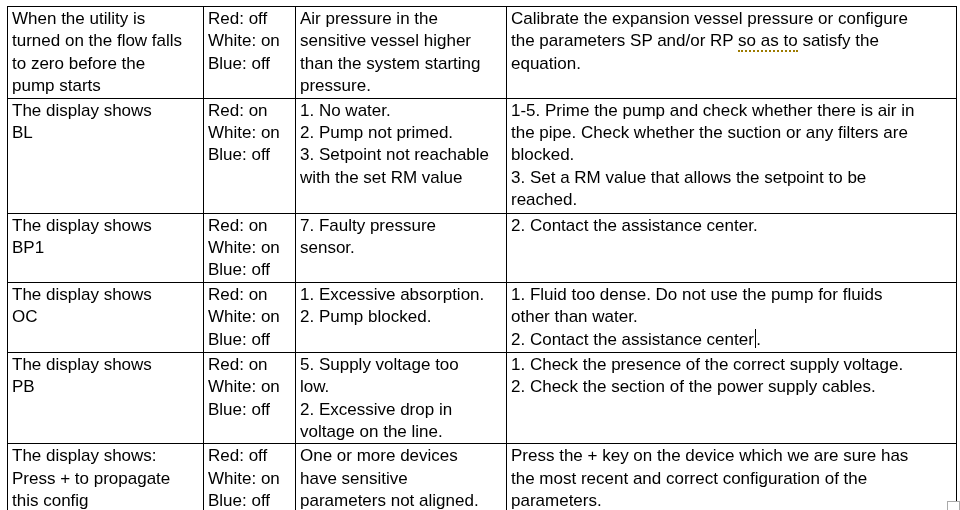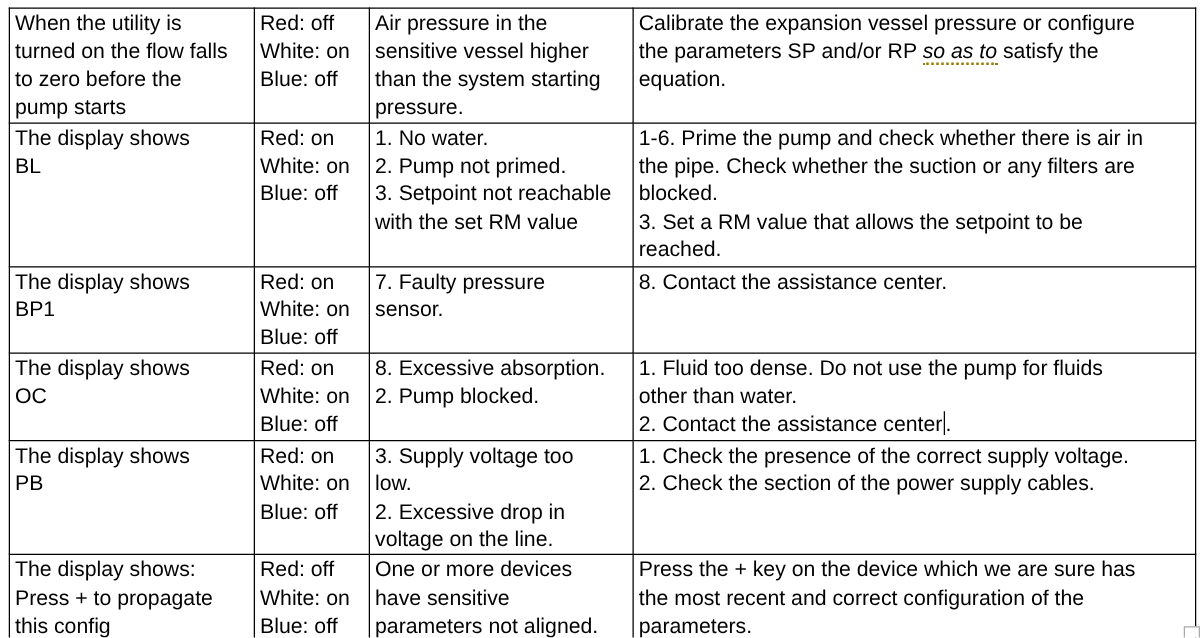--- a/index.html
+++ b/index.html
@@ -37,21 +37,20 @@
   col.c4 { width: 450px; }
   tr.r1 { height: 91px; }
   tr.r2 { height: 115px; }
   tr.r3 { height: 67px; }
   tr.r4 { height: 70px; }
   tr.r5 { height: 87px; }
   tr.r6 { height: 68px; }
   .grammar {
     border-bottom: 2px dotted #9c7a00;
     padding-bottom: 0px;
-    font-style: italic;
   }
   .caret {
     display: inline-block;
     width: 1.5px;
     height: 19px;
     background: #000000;
     vertical-align: -3px;
     margin-left: 1px;
   }
   .resize-handle {
@@ -94,55 +93,55 @@
       <tr class="r2">
         <td>The display shows
 BL</td>
         <td>Red: on
 White: on
 Blue: off</td>
         <td>1. No water.
 2. Pump not primed.
 3. Setpoint not reachable
 with the set RM value</td>
-        <td>1-6. Prime the pump and check whether there is air in
+        <td>1-5. Prime the pump and check whether there is air in
 the pipe. Check whether the suction or any filters are
 blocked.
 3. Set a RM value that allows the setpoint to be
 reached.</td>
       </tr>
       <tr class="r3">
         <td>The display shows
 BP1</td>
         <td>Red: on
 White: on
 Blue: off</td>
         <td>7. Faulty pressure
 sensor.</td>
-        <td>8. Contact the assistance center.</td>
+        <td>2. Contact the assistance center.</td>
       </tr>
       <tr class="r4">
         <td>The display shows
 OC</td>
         <td>Red: on
 White: on
 Blue: off</td>
-        <td>8. Excessive absorption.
+        <td>1. Excessive absorption.
 2. Pump blocked.</td>
         <td><span>1. Fluid too dense. Do not use the pump for fluids
 other than water.
 2. Contact the assistance center</span><span class="caret"></span><span>.</span></td>
       </tr>
       <tr class="r5">
         <td>The display shows
 PB</td>
         <td>Red: on
 White: on
 Blue: off</td>
-        <td>3. Supply voltage too
+        <td>5. Supply voltage too
 low.
 2. Excessive drop in
 voltage on the line.</td>
         <td>1. Check the presence of the correct supply voltage.
 2. Check the section of the power supply cables.</td>
       </tr>
       <tr class="r6">
         <td>The display shows:
 Press + to propagate
 this config</td>

